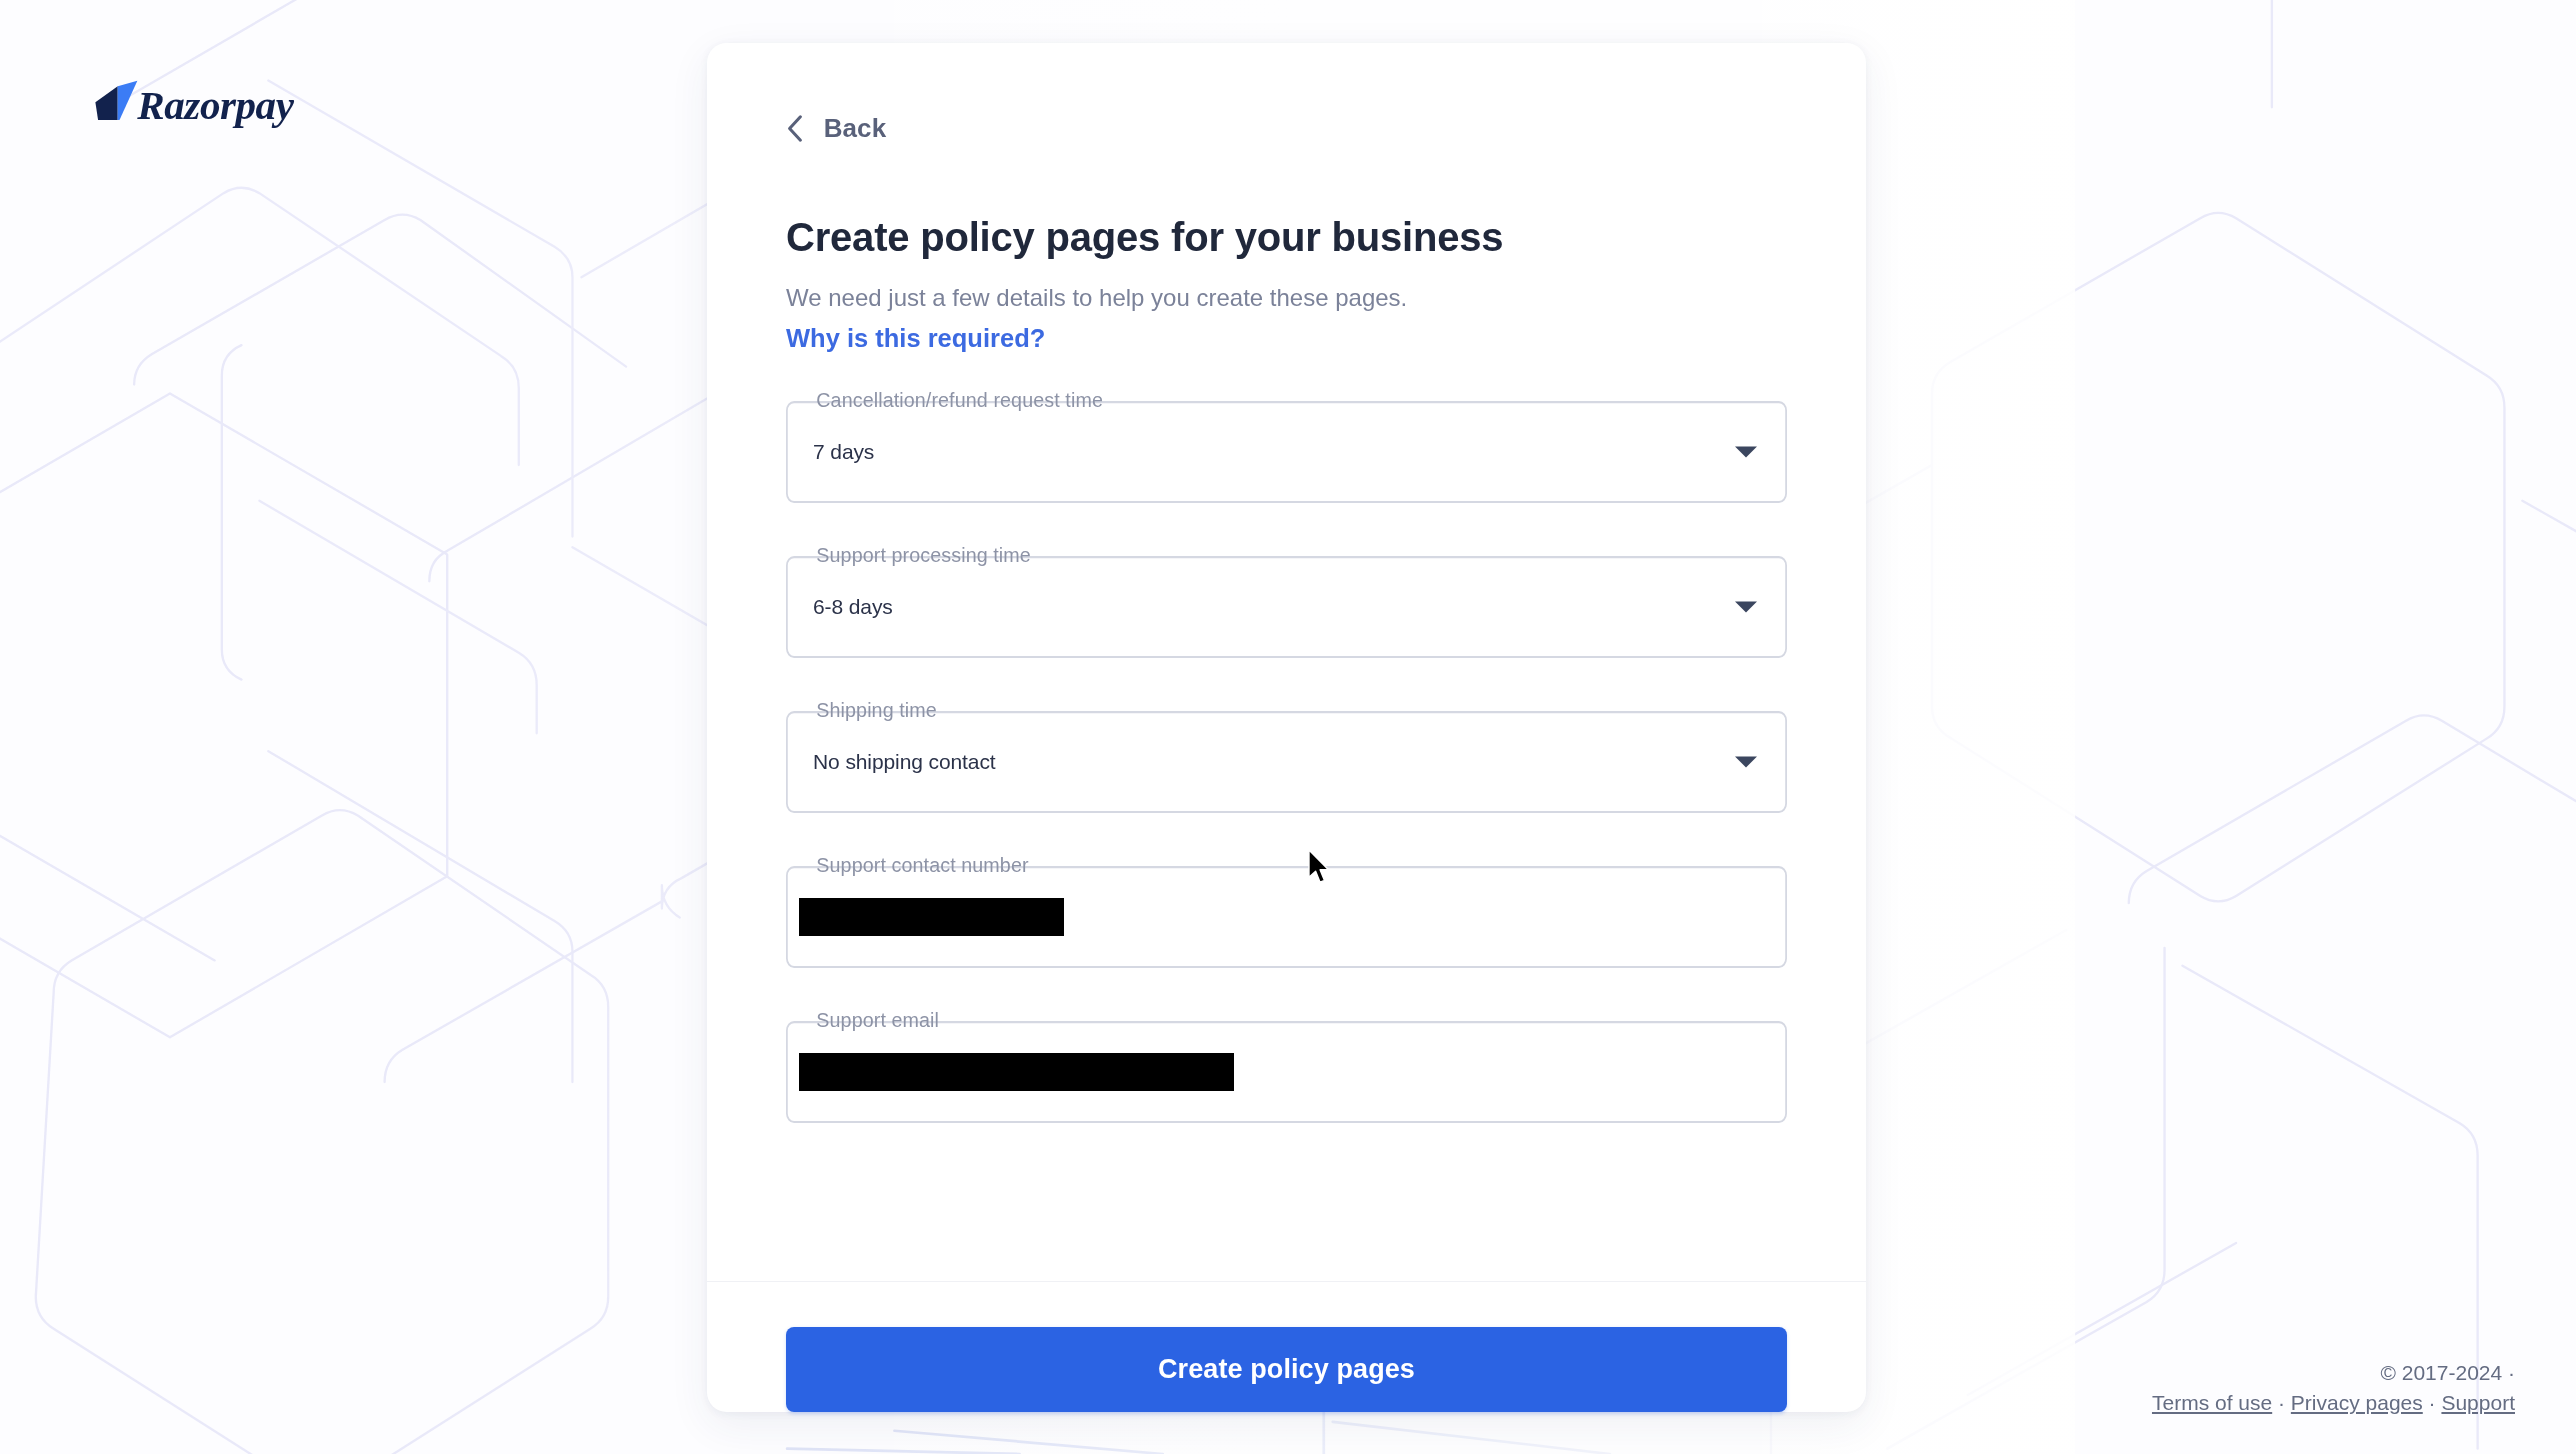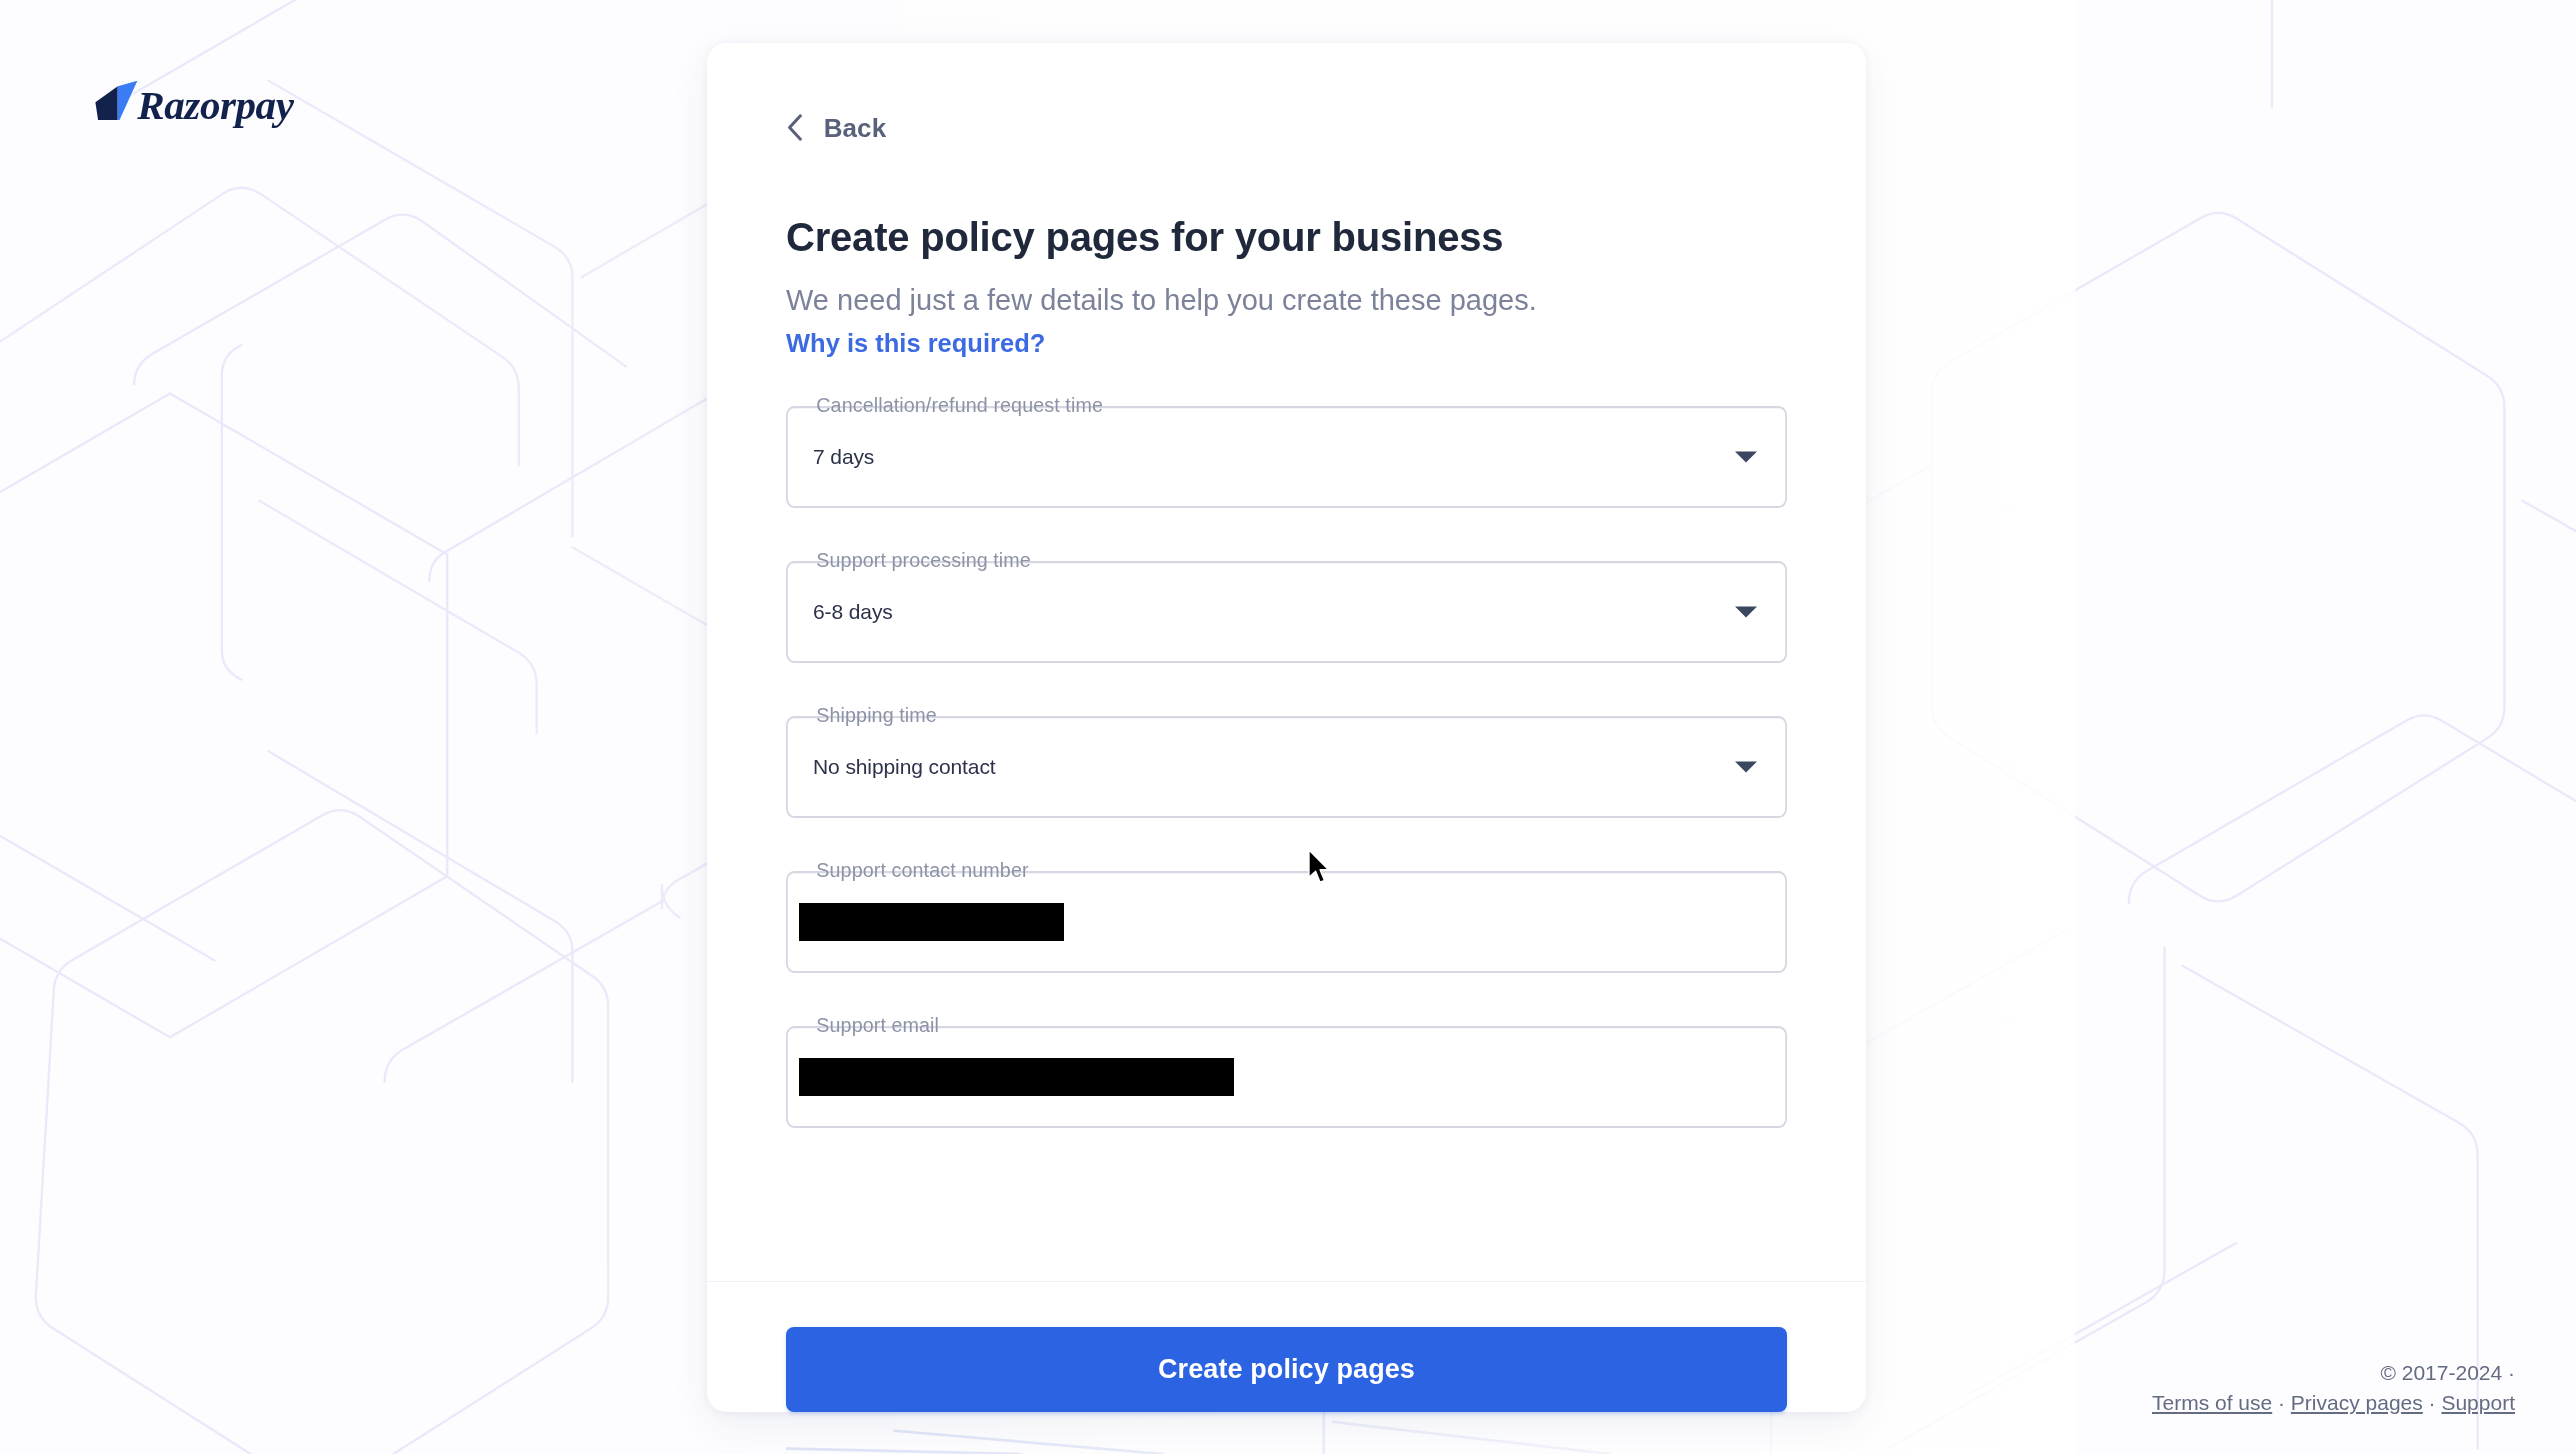--- a/index.html
+++ b/index.html
@@ -48,20 +48,21 @@
     border-radius: 19.7px;
     box-shadow: 0 1.8px 9px rgba(40,55,95,0.055), 0 12.5px 41px rgba(40,55,95,0.07);
     z-index: 3;
     display: flex;
     flex-direction: column;
   }
 
   
   .back-row {
     display: flex;
+    align-items: center;
     gap: 19.7px;
     margin: 70px 0 0 79px;
     width: max-content;
     cursor: pointer;
   }
   .back-chevron { display: block; }
   .back-label {
     font-size: 26px;
     font-weight: 700;
     color: #59617a;
@@ -77,21 +78,21 @@
 
   .page-title {
     font-size: 40px;
     line-height: 1.18;
     font-weight: 700;
     color: #20283b;
     letter-spacing: -0.2px;
   }
 
   .page-subtitle {
-    font-size: 29px;
+    font-size: 24px;
     color: #7b8299;
     margin-top: 23px;
     letter-spacing: 0px;
     font-weight: 400;
   }
 
   .why-link {
     display: inline-block;
     font-size: 25.5px;
     font-weight: 700;

